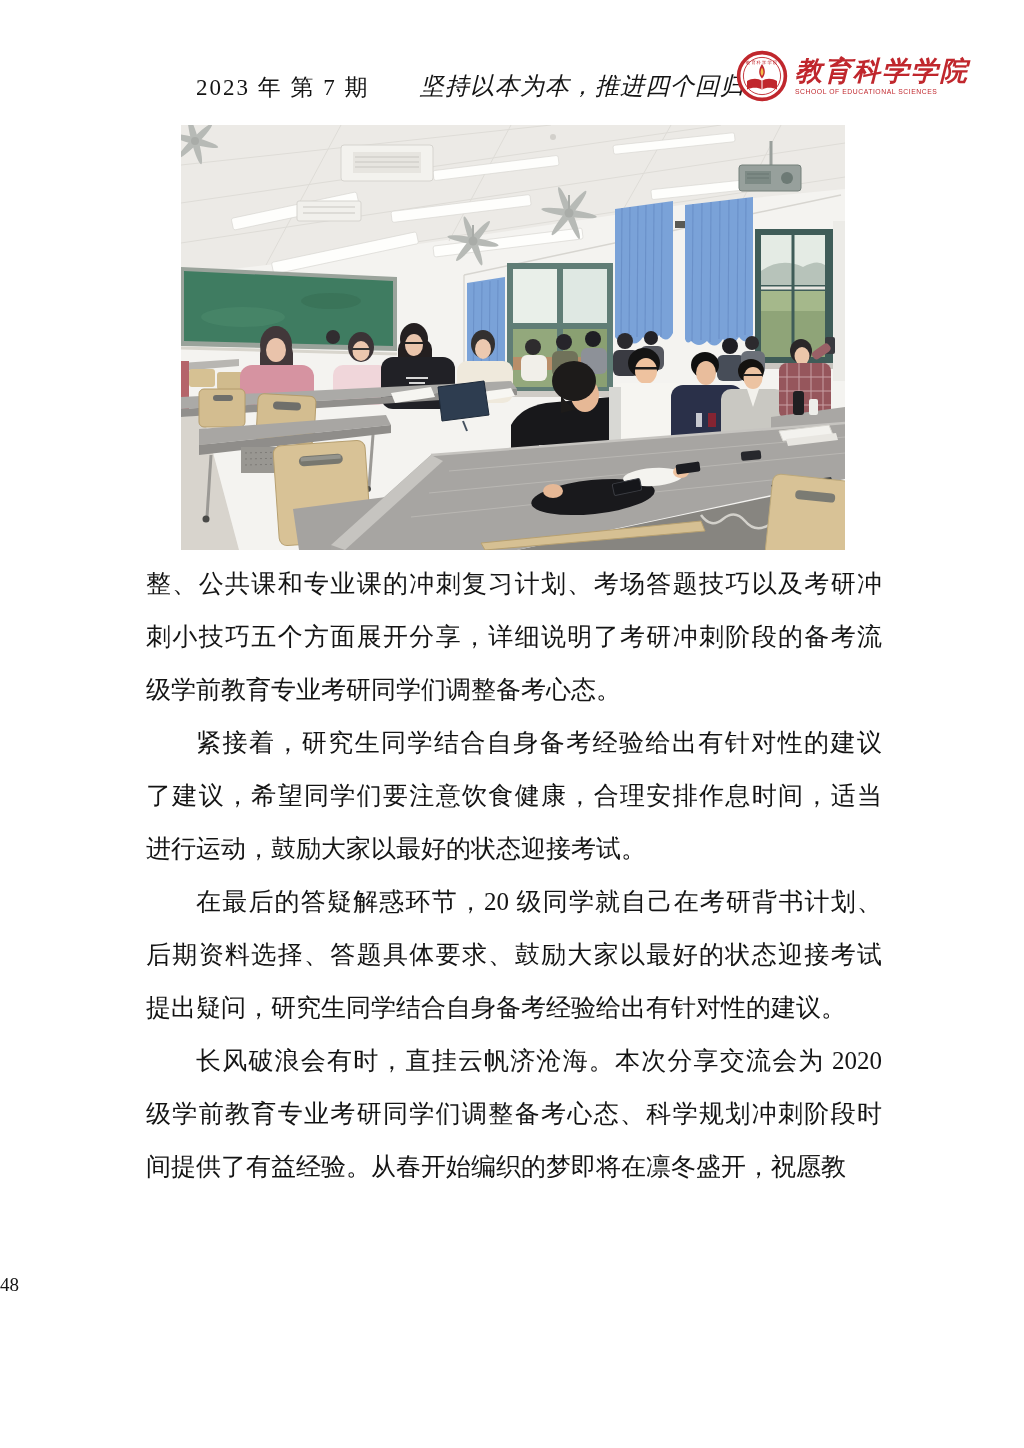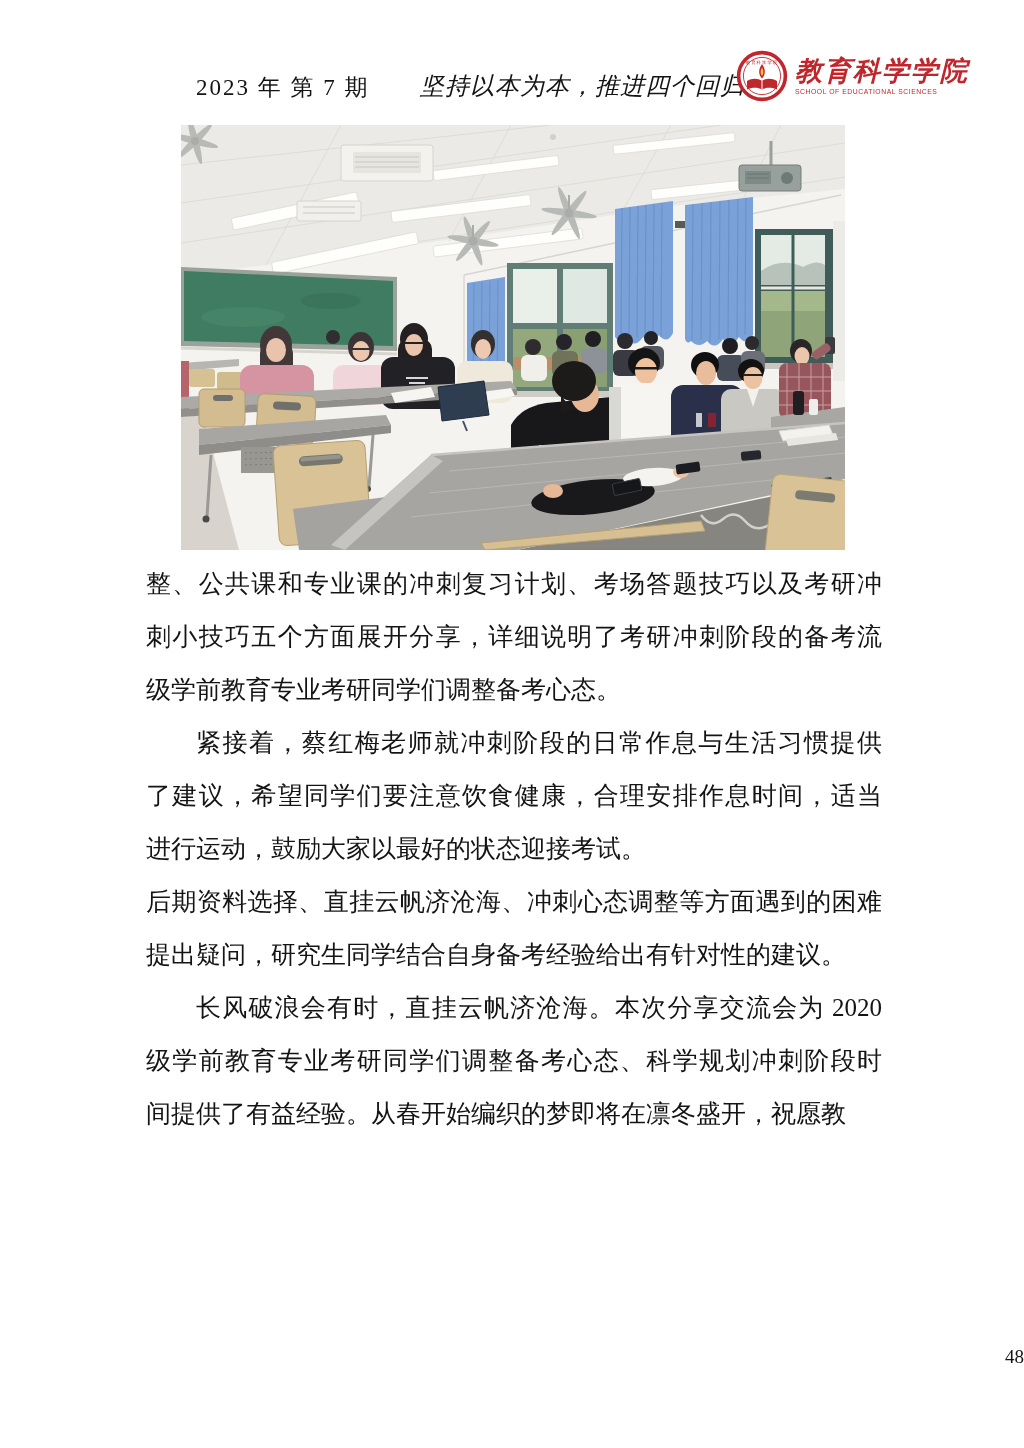--- a/index.html
+++ b/index.html
@@ -28,21 +28,21 @@
   .photo{position:absolute;left:181px;top:125px;width:664px;height:425px;overflow:hidden}
   .photo svg{display:block}
   .article{
     position:absolute;left:146px;top:557px;width:736px;
     font-size:25px;line-height:53px;
   }
   .line{text-align:justify;text-align-last:justify}
   .line.first{text-indent:2em}
   .line.last{text-align-last:left}
   .page-number{
-    position:absolute;left:0;top:1346px;width:100%;text-align:right;font-size:19px;
+    position:absolute;left:0;top:1274px;width:100%;text-align:left;font-size:19px;
   }
 </style>
 </head>
 <body>
 
 <div class="header-issue">2023 年 第 7 期</div>
 
 <div class="header-slogan">坚持以本为本，推进四个回归</div>
 
 <div class="logo">
@@ -371,23 +371,24 @@
       <rect x="588" y="352" width="86" height="84" rx="8" fill="var(--chair-wood)" stroke="#bca87a"></rect>
       <rect x="612" y="366" width="40" height="9" rx="4" fill="#7b7b73"></rect>
     </g>
   </svg>
 </div>
 
 <div class="article">
     <div class="line">整、公共课和专业课的冲刺复习计划、考场答题技巧以及考研冲</div>
     <div class="line">刺小技巧五个方面展开分享，详细说明了考研冲刺阶段的备考流</div>
     <div class="line last">级学前教育专业考研同学们调整备考心态。</div>
-    <div class="line first">紧接着，蔡红梅老师就冲刺阶段的日常作息与生活习惯提供</div>
+    <div class="line first">紧接着，研究生同学结合自身备考经验给出有针对性的建议</div>
     <div class="line">了建议，希望同学们要注意饮食健康，合理安排作息时间，适当</div>
     <div class="line last">进行运动，鼓励大家以最好的状态迎接考试。</div>
-    <div class="line">后期资料选择、直挂云帆济沧海、冲刺心态调整等方面遇到的困难</div>
+    <div class="line first">在最后的答疑解惑环节，20 级同学就自己在考研背书计划、</div>
+    <div class="line">后期资料选择、答题具体要求、鼓励大家以最好的状态迎接考试</div>
     <div class="line last">提出疑问，研究生同学结合自身备考经验给出有针对性的建议。</div>
     <div class="line first">长风破浪会有时，直挂云帆济沧海。本次分享交流会为 2020</div>
     <div class="line">级学前教育专业考研同学们调整备考心态、科学规划冲刺阶段时</div>
     <div class="line last">间提供了有益经验。从春开始编织的梦即将在凛冬盛开，祝愿教</div>
   </div>
 
 <div class="page-number">48</div>
 
 </body></html>

